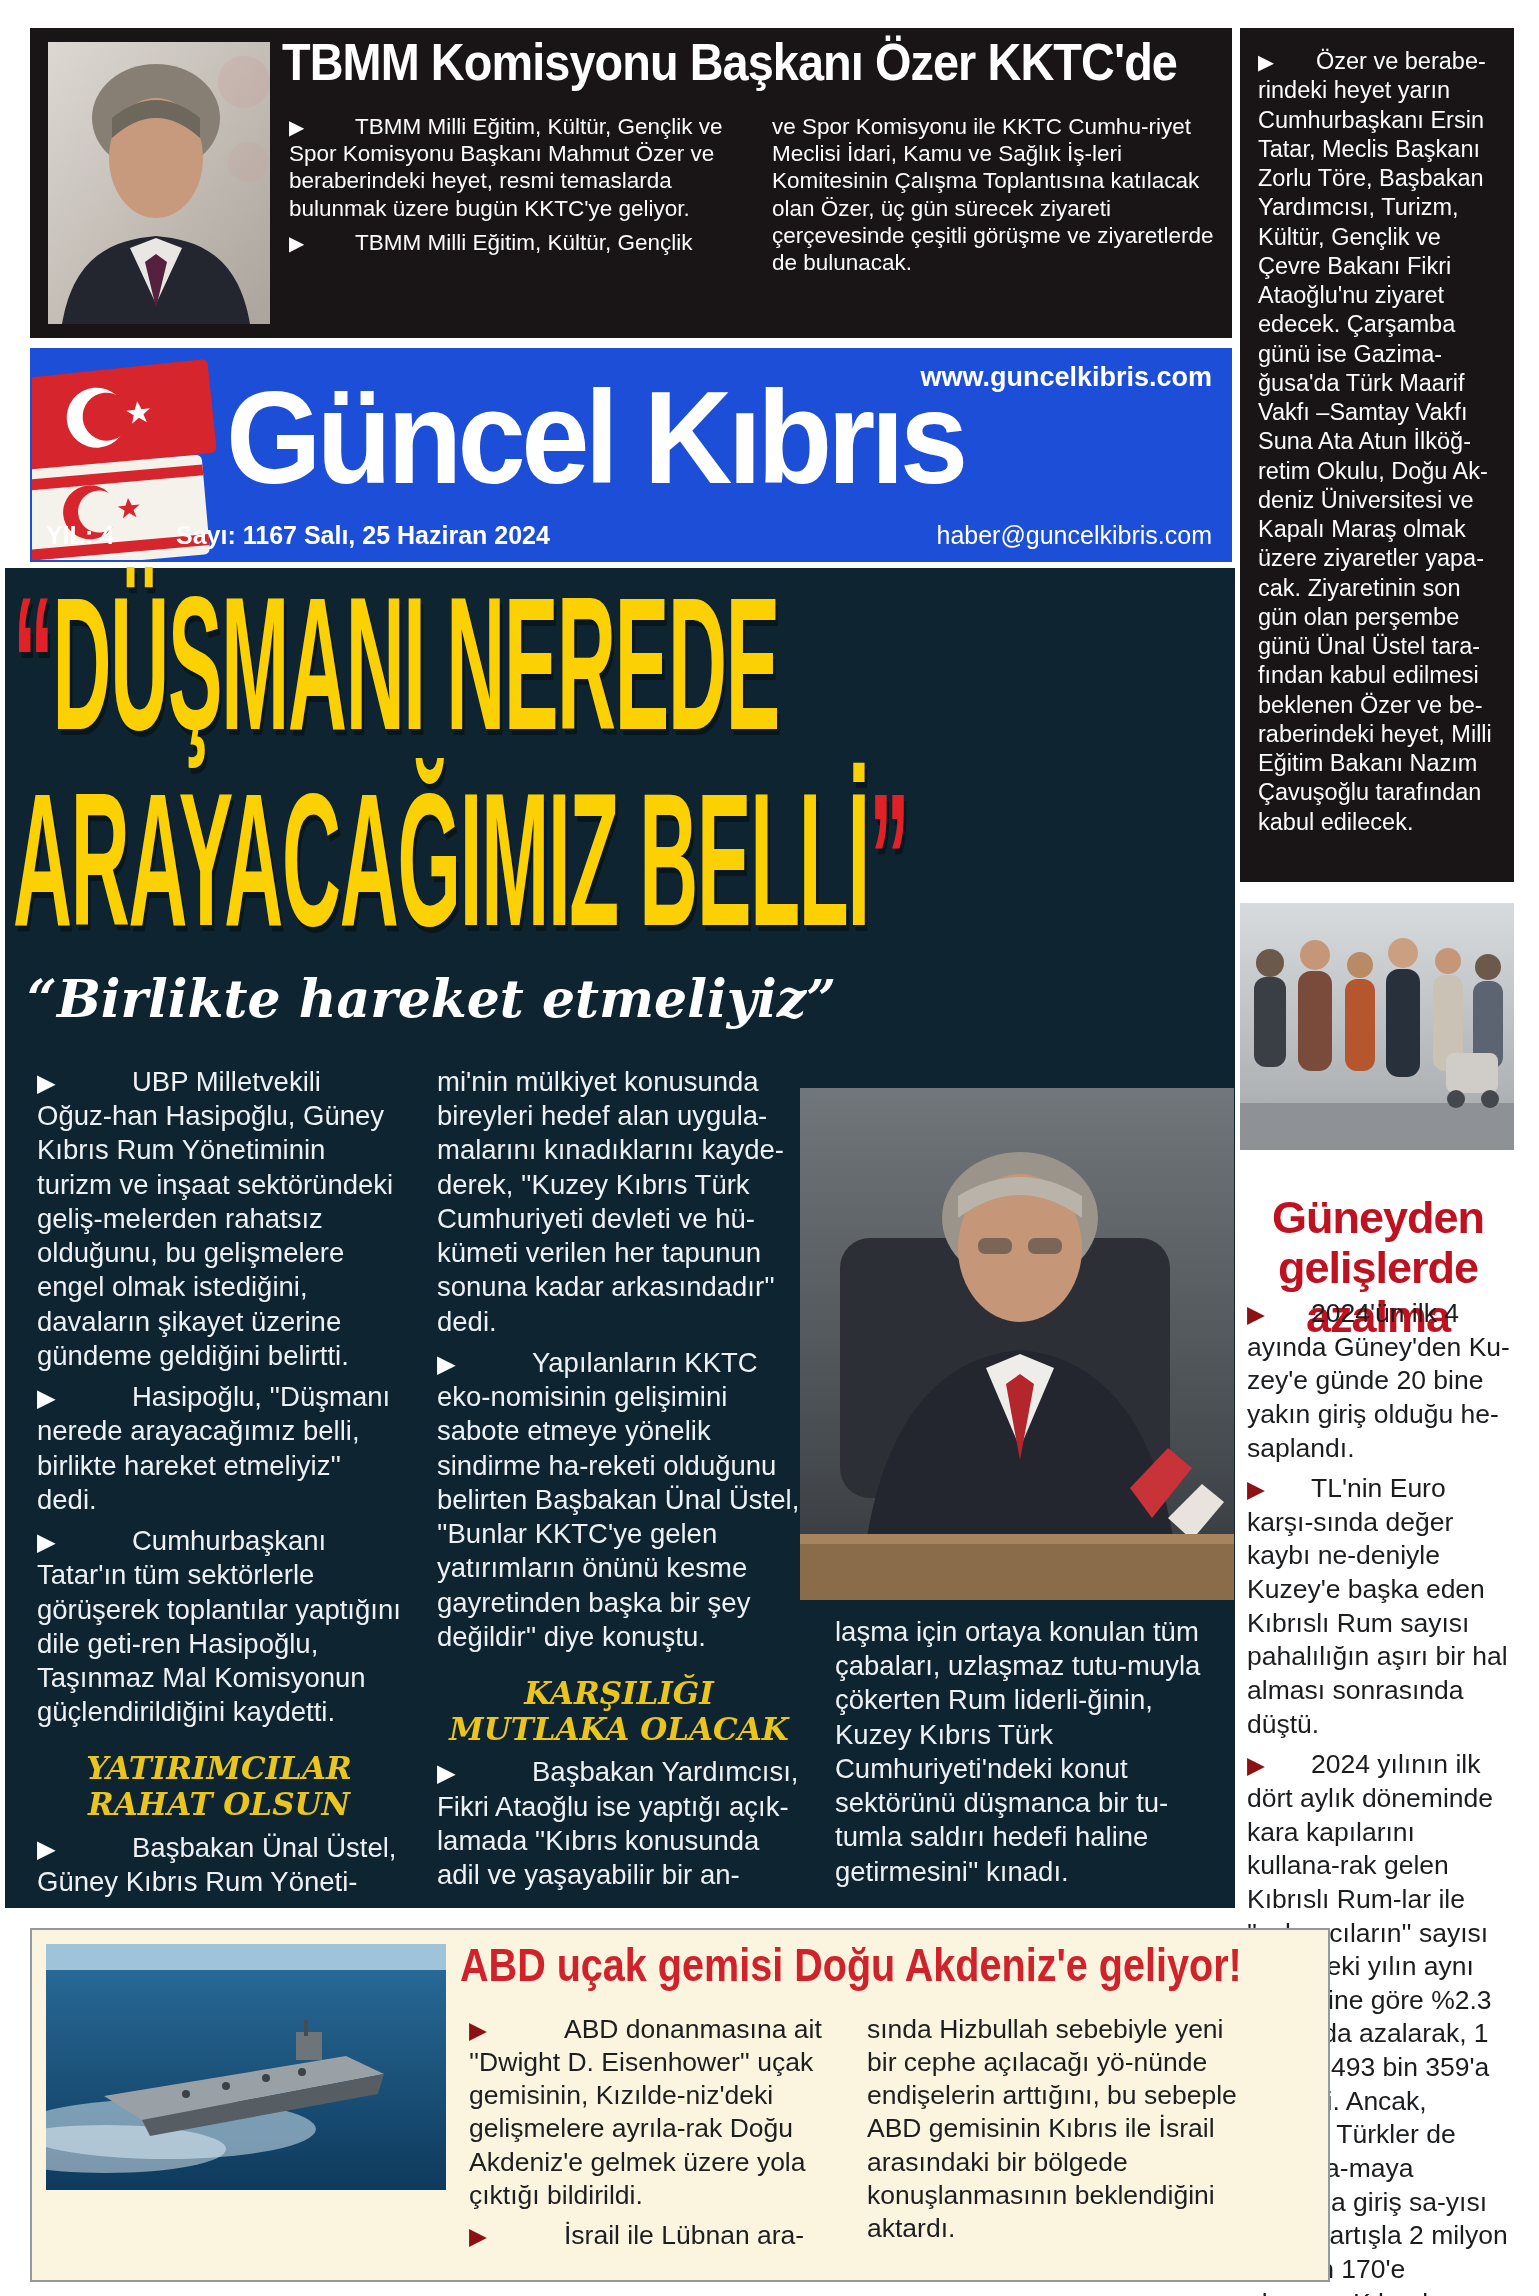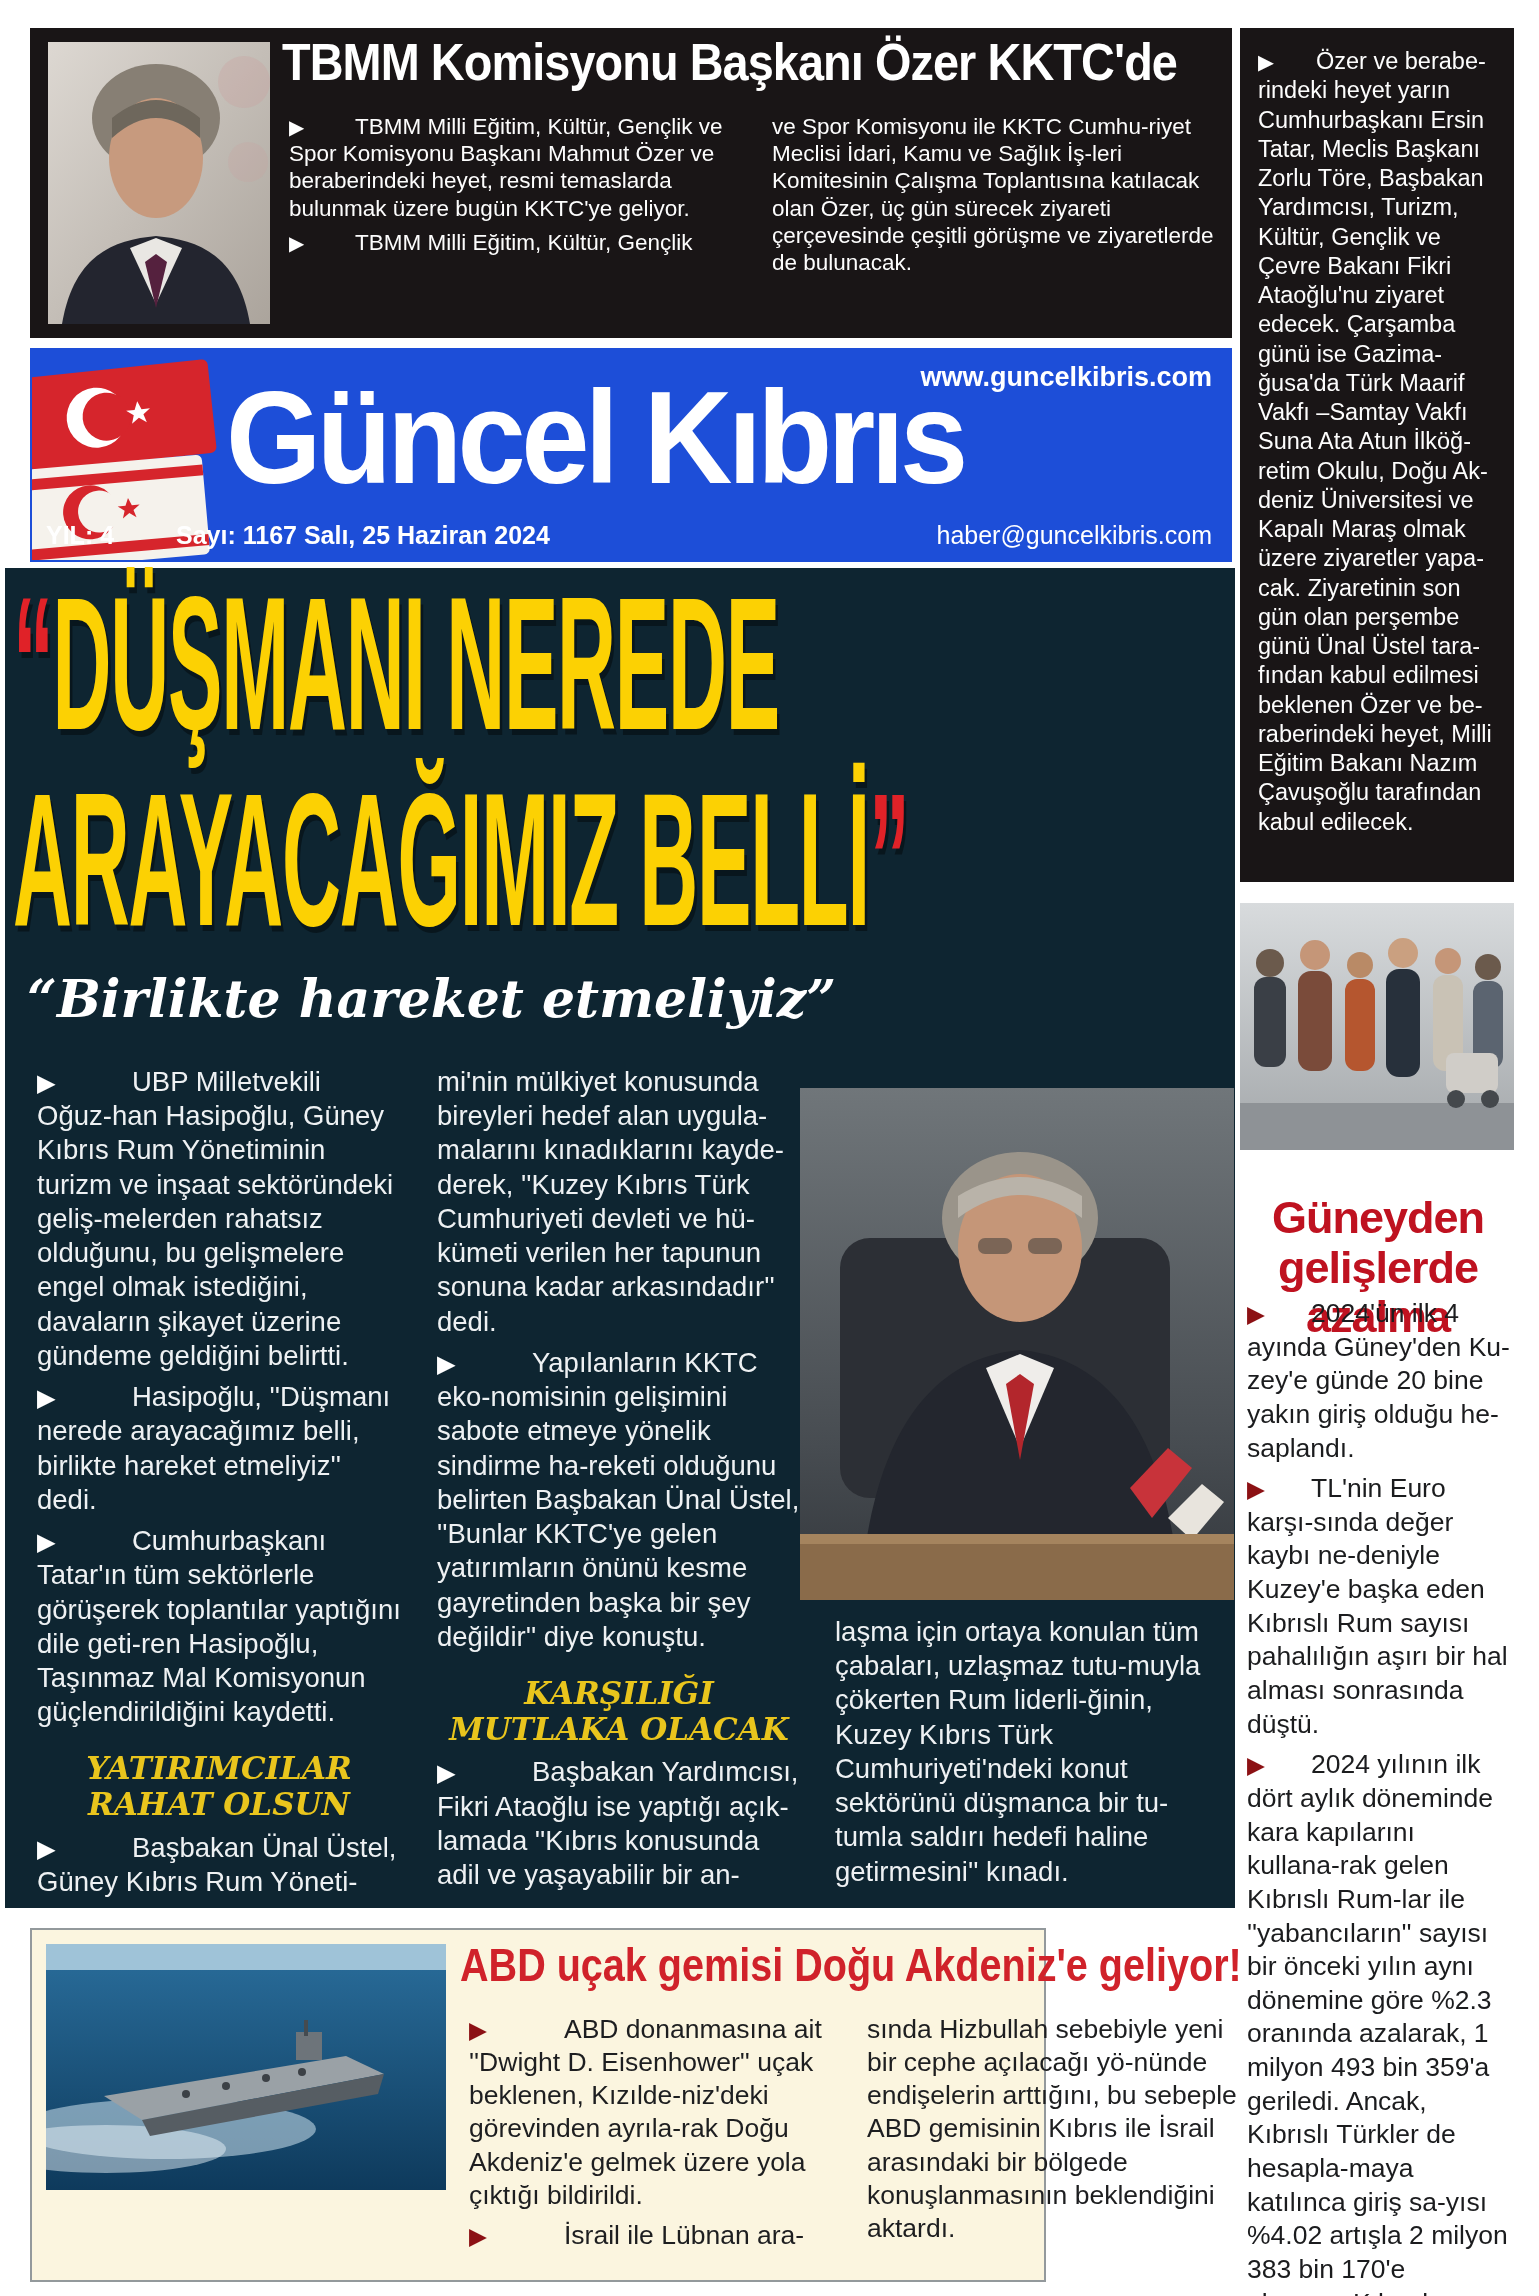--- a/index.html
+++ b/index.html
@@ -53,21 +53,21 @@
   .main-photo{left:795px;top:520px;width:434px;height:512px;}
 
   
   .crowd-photo{left:1240px;top:903px;width:274px;height:247px;}
   .south-headline{left:1228px;top:1193px;width:300px;text-align:center;color:#bf1220;
     font-weight:800;font-size:45px;line-height:1.1;letter-spacing:-1px;}
   .south-body{left:1240px;top:1290px;width:278px;color:#1b1c1e;font-size:26.5px;line-height:1.27;}
   .south-body .bul{color:#8c1114;width:64px;}
 
   
-  .bottom-box{left:30px;top:1928px;width:1016px;height:354px;background:#fbf5df;
+  .bottom-box{left:30px;top:1928px;width:1300px;height:354px;background:#fbf5df;
     border:2px solid #93999c;box-sizing:border-box;}
   .ship-photo{left:14px;top:14px;width:400px;height:246px;}
   .carrier-headline{left:428px;top:8px;color:#d0222a;font-size:46px;font-weight:800;
     white-space:nowrap;transform:scaleX(0.86);transform-origin:left top;}
   .cream-col{color:#1d1e20;font-size:26.5px;line-height:1.25;}
   .cream-col .bul{color:#8c1114;width:95px;}
   .b-col1{left:430px;top:76px;width:384px;}
   .b-col2{left:828px;top:76px;width:392px;}
 </style>
 </head>
@@ -235,21 +235,21 @@
       <polygon points="96,176 338,130 332,150 104,192" fill="#565d63"></polygon>
       <rect x="250" y="88" width="26" height="28" fill="#6d747a"></rect>
       <rect x="258" y="76" width="4" height="16" fill="#454b50"></rect>
       <circle cx="140" cy="150" r="4" fill="#3c4146"></circle>
         <circle cx="180" cy="142" r="4" fill="#3c4146"></circle>
       <circle cx="220" cy="134" r="4" fill="#3c4146"></circle>
         <circle cx="256" cy="128" r="4" fill="#3c4146"></circle>
     </svg>
     <div class="abs carrier-headline">ABD uçak gemisi Doğu Akdeniz'e geliyor!</div>
     <div class="abs cream-col b-col1">
-      <p class="para"><span class="bul">▶</span><span>ABD donanmasına ait ''Dwight D. Eisenhower'' uçak beklenen, Kızılde-niz'deki görevinden ayrıla-rak Doğu Akdeniz'e gelmek üzere yola çıktığı bildirildi.</span></p>
+      <p class="para"><span class="bul">▶</span><span>ABD donanmasına ait ''Dwight D. Eisenhower'' uçak gemisinin, Kızılde-niz'deki gelişmelere ayrıla-rak Doğu Akdeniz'e gelmek üzere yola çıktığı bildirildi.</span></p>
       <p class="para"><span class="bul">▶</span><span>İsrail ile Lübnan ara-</span></p>
     </div>
     <div class="abs cream-col b-col2">
       <p class="para"><span>sında Hizbullah sebebiyle yeni bir cephe açılacağı yö-nünde endişelerin arttığını, bu sebeple ABD gemisinin Kıbrıs ile İsrail arasındaki bir bölgede konuşlanmasının beklendiğini aktardı.</span></p>
     </div>
   </div>
 
 </div>
 
 </body></html>

